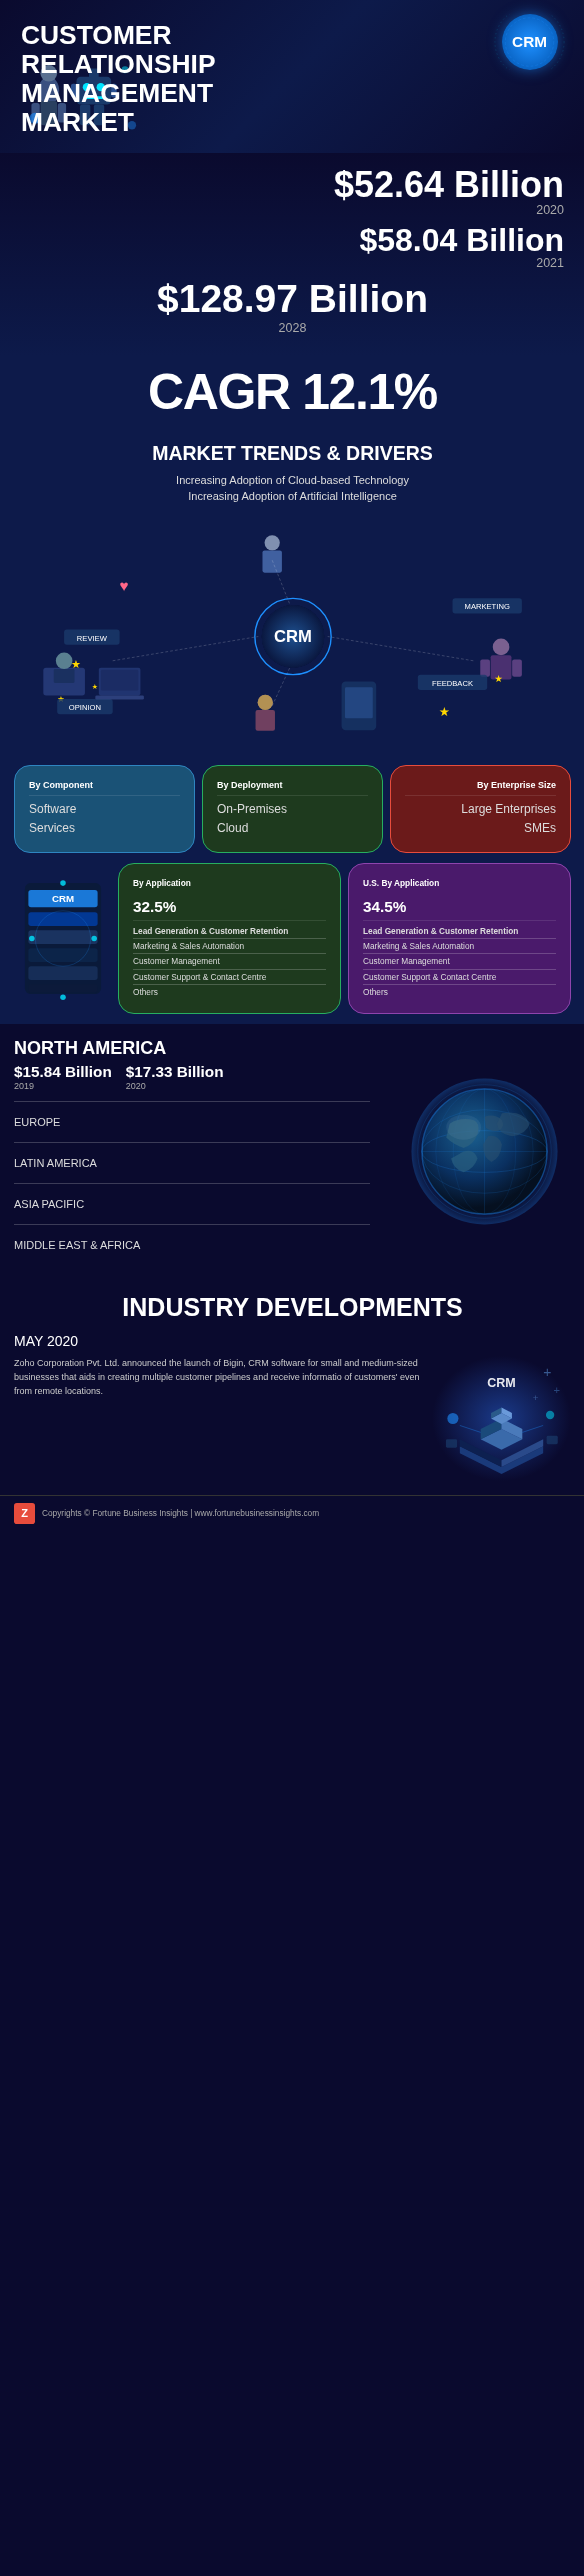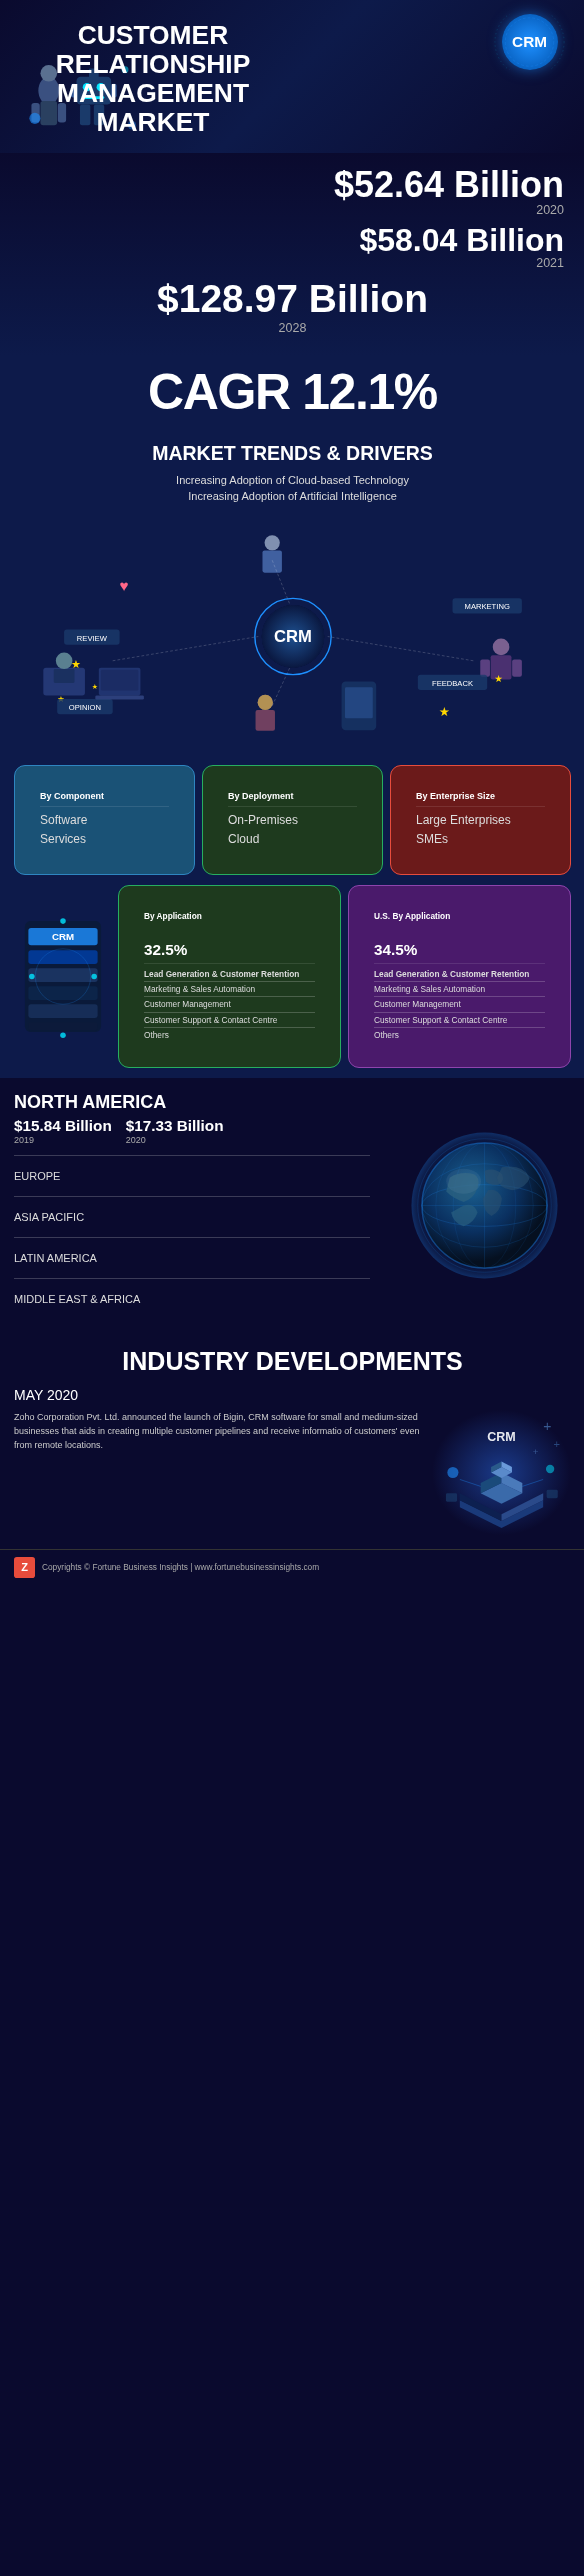--- a/index.html
+++ b/index.html
@@ -20,21 +20,20 @@
     }
     .header-title {
       font-size: 26.4px;
       font-weight: 900;
       color: white;
       line-height: 1.1;
       text-transform: uppercase;
       max-width: 264px;
       position: relative;
       z-index: 2;
-      text-align: center;
     }
     .crm-badge {
       position: absolute;
       top: 14px;
       right: 14px;
       width: 83px;
       height: 83px;
     }
     .crm-circle {
       width: 56px;
@@ -137,27 +136,27 @@
       background: #0d1a4a;
       padding: 10.4px 14px;
     }
     .segments-top-row {
       display: flex;
       gap: 7px;
       margin-bottom: 10.4px;
     }
     .segment-box {
       flex: 1;
-      border-radius: 11px;
-      padding: 25px;
+      border-radius: 16px;
+      padding: 14px;
       color: white;
     }
     .seg-component { background: #1a5276; border: 1.4px solid #2e86c1; }
     .seg-deployment { background: #1e3a1e; border: 1.4px solid #27ae60; }
-    .seg-enterprise { background: #6b1a1a; border: 1.4px solid #e74c3c; }
+    .seg-enterprise { background: #6b1a1a; border: 1.4px solid #e74c3c; text-align: right; }
     .segment-box h3 {
       font-size: 9px;
       font-weight: bold;
       margin-bottom: 5.6px;
       color: white;
     }
     .segment-box p {
       font-size: 12px;
       color: #ddd;
       line-height: 1.6;
@@ -172,21 +171,21 @@
       display: flex;
       align-items: center;
       justify-content: center;
     }
     .seg-application { background: #1e3a1e; border: 1.4px solid #27ae60; }
     .seg-us-application { background: #4a1a6b; border: 1.4px solid #8e44ad; }
     .app-label {
       font-size: 8.3px;
       font-weight: bold;
       color: white;
-      margin-bottom: 20px;
+      margin-bottom: 10px;
     }
     .app-percent {
       font-size: 15.3px;
       font-weight: 900;
       color: white;
     }
     .app-item {
       font-size: 8.3px;
       color: #ddd;
       padding: 2.1px 0;
@@ -534,22 +533,22 @@
         <div class="amount">$15.84 Billion</div>
         <div class="year">2019</div>
       </div>
       <div class="reg-val-block">
         <div class="amount">$17.33 Billion</div>
         <div class="year">2020</div>
       </div>
     </div>
     <ul class="region-list">
       <li>EUROPE</li>
+      <li>LATIN AMERICA</li>
       <li>ASIA PACIFIC</li>
-      <li>LATIN AMERICA</li>
       <li>MIDDLE EAST &amp; AFRICA</li>
     </ul>
   </div>
   <div class="globe-area">
     <svg class="globe-svg" viewBox="0 0 220 220">
       <defs>
         <radialGradient id="globeGrad" cx="40%" cy="35%" r="60%">
           <stop offset="0%" stop-color="#1a6090"></stop>
           <stop offset="60%" stop-color="#0a3060"></stop>
           <stop offset="100%" stop-color="#051020"></stop>

